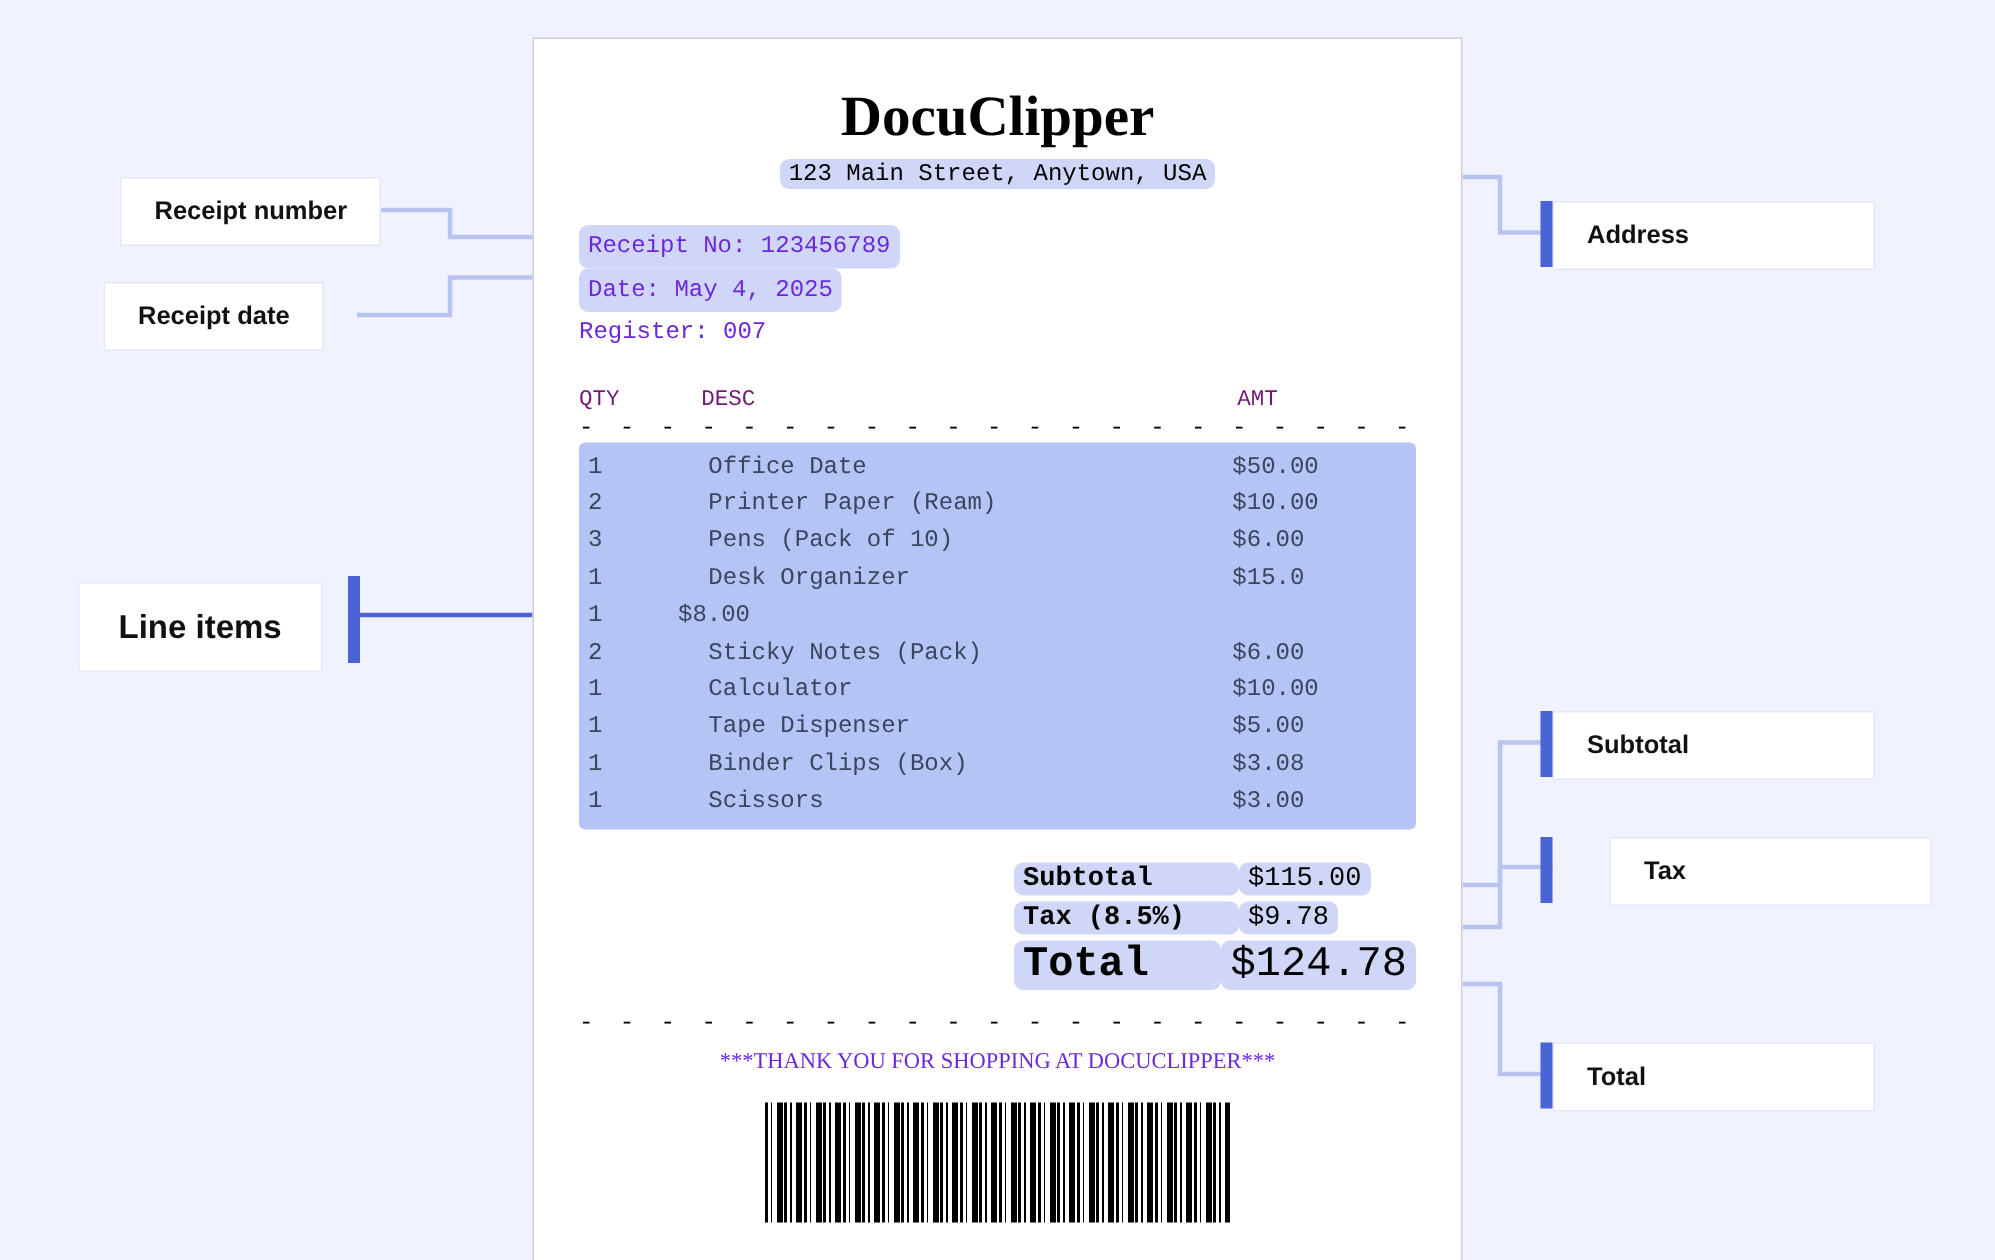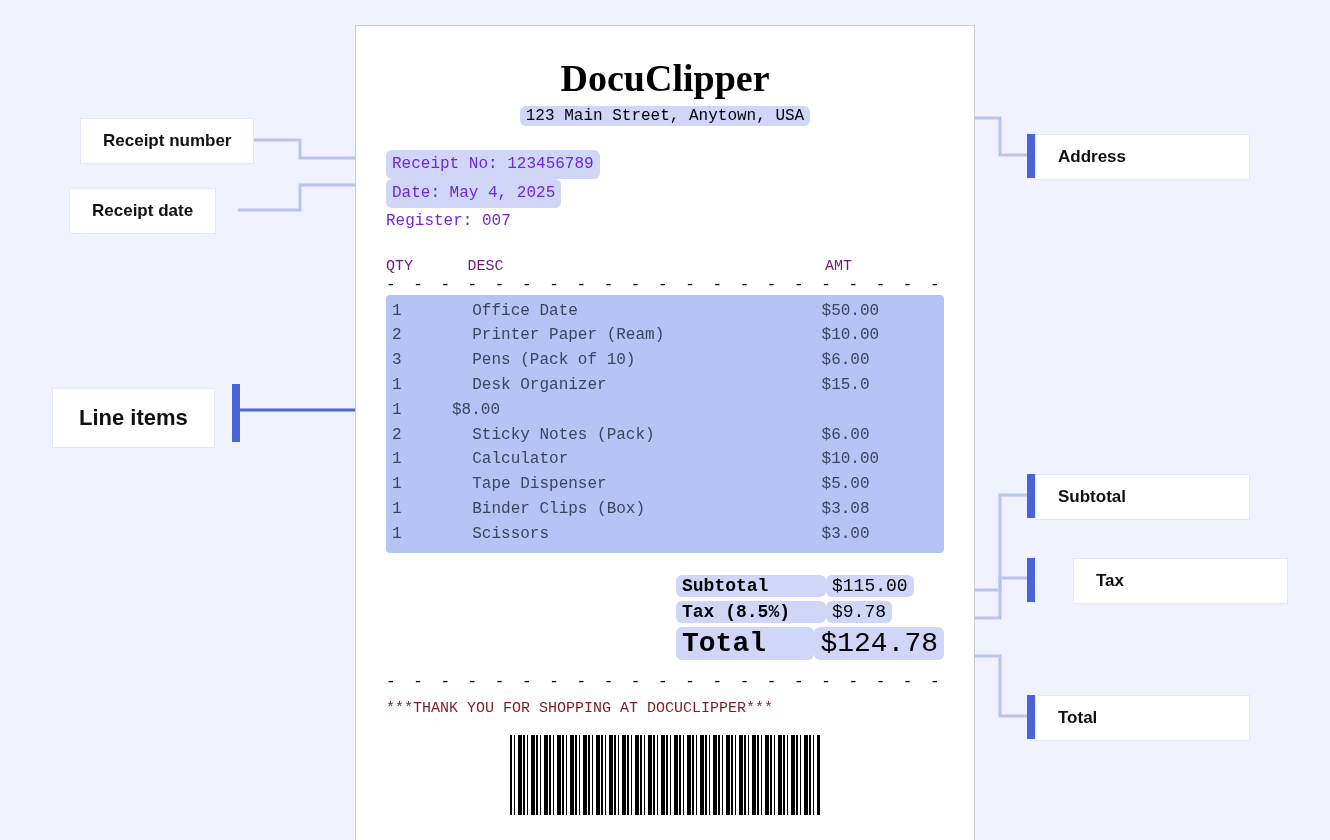--- a/index.html
+++ b/index.html
@@ -81,23 +81,23 @@
   .totals {
     margin-top: 22px;
     margin-left: 290px;
     font-family: "Courier New", monospace;
   }
   .tot-row { display: flex; align-items: baseline; margin-bottom: 4px; }
   .tot-label { width: 150px; font-weight: bold; font-size: 18px; }
   .tot-val   { font-weight: normal; font-size: 18px; }
   .tot-row.big .tot-label, .tot-row.big .tot-val { font-size: 28px; }
   .thankyou {
-    text-align: left;
-    font-family: Liberation Mono, monospace;
-    color: #7f1d1d;
+    text-align: center;
+    font-family: Liberation Serif, serif;
+    color: #6d28d9;
     font-size: 15px;
     margin: 10px 0 18px 0;
   }
   .barcode {
     width: 310px;
     height: 80px;
     margin: 0 auto;
     background: repeating-linear-gradient(90deg,#000 0 2px,#fff 2px 4px,#000 4px 5px,#fff 5px 8px,#000 8px 12px,#fff 12px 13px);
   }
 

